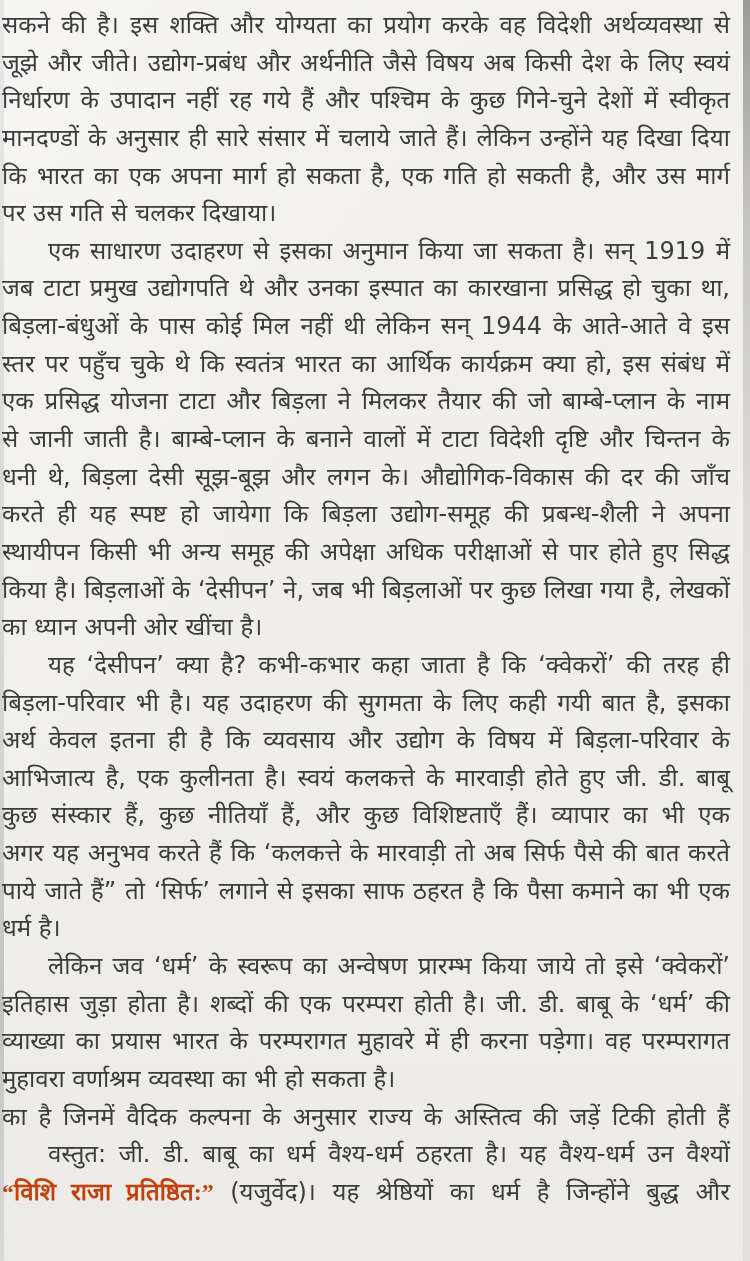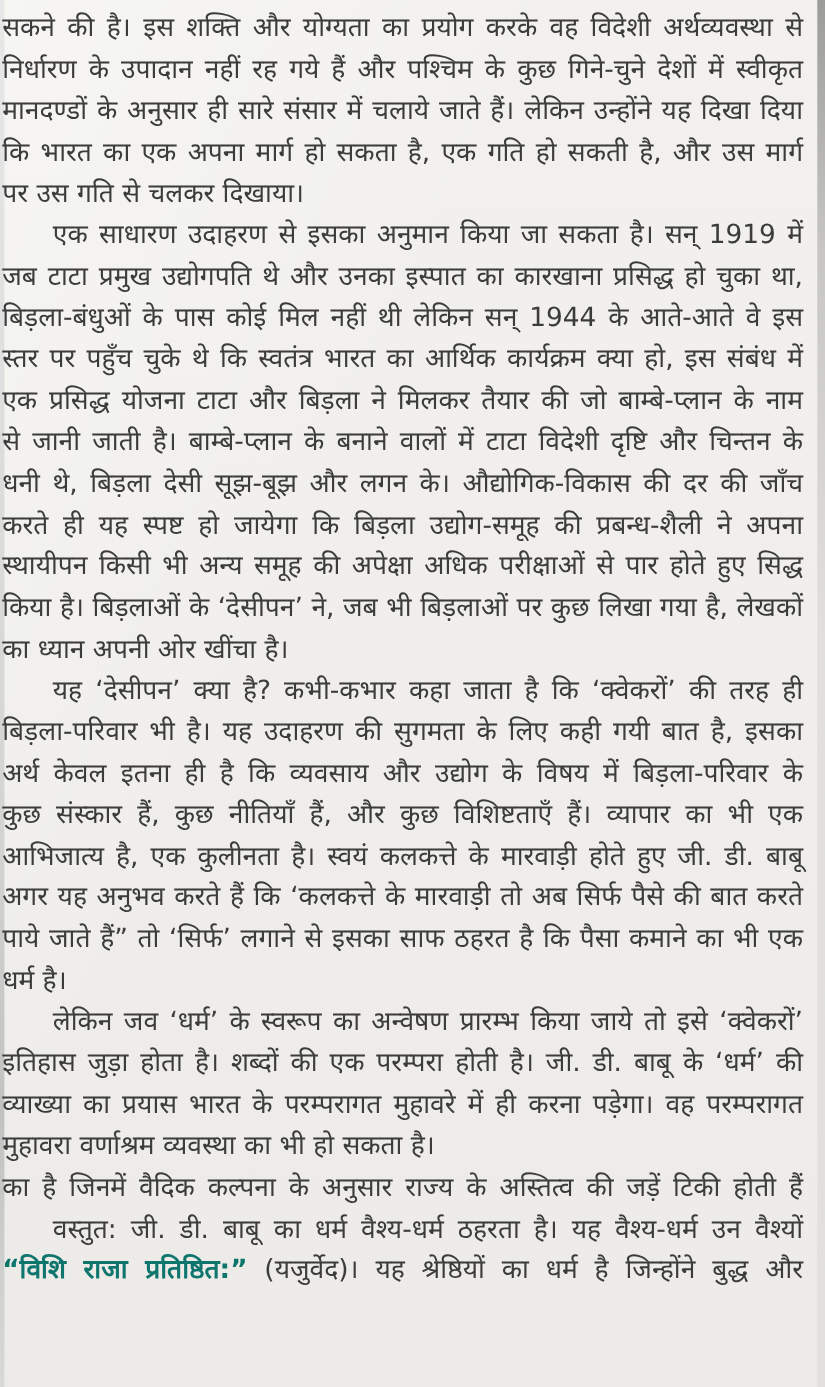--- a/index.html
+++ b/index.html
@@ -34,49 +34,50 @@
   .line {
     height: 37.65px;
     text-align: justify;
     text-align-last: justify;
   }
   .line.end {
     text-align: right;
     text-align-last: left;
   }
   .line.indent { padding-left: 46px; }
-  .bold { font-weight: 700; color: #0f766e; }
+  .bold { font-weight: 700; color: #c2410c; font-family: Liberation Serif, serif; }
 </style>
 </head>
 <body>
 
 <div class="edge-left"></div>
 <div class="edge-right"></div>
 <div class="page-text">
     <div class="line">सकने की है। इस शक्ति और योग्यता का प्रयोग करके वह विदेशी अर्थव्यवस्था से</div>
+    <div class="line">जूझे और जीते। उद्योग-प्रबंध और अर्थनीति जैसे विषय अब किसी देश के लिए स्वयं</div>
     <div class="line">निर्धारण के उपादान नहीं रह गये हैं और पश्चिम के कुछ गिने-चुने देशों में स्वीकृत</div>
     <div class="line">मानदण्डों के अनुसार ही सारे संसार में चलाये जाते हैं। लेकिन उन्होंने यह दिखा दिया</div>
     <div class="line">कि भारत का एक अपना मार्ग हो सकता है, एक गति हो सकती है, और उस मार्ग</div>
     <div class="line end">पर उस गति से चलकर दिखाया।</div>
     <div class="line indent">एक साधारण उदाहरण से इसका अनुमान किया जा सकता है। सन् 1919 में</div>
     <div class="line">जब टाटा प्रमुख उद्योगपति थे और उनका इस्पात का कारखाना प्रसिद्ध हो चुका था,</div>
     <div class="line">बिड़ला-बंधुओं के पास कोई मिल नहीं थी लेकिन सन् 1944 के आते-आते वे इस</div>
     <div class="line">स्तर पर पहुँच चुके थे कि स्वतंत्र भारत का आर्थिक कार्यक्रम क्या हो, इस संबंध में</div>
     <div class="line">एक प्रसिद्ध योजना टाटा और बिड़ला ने मिलकर तैयार की जो बाम्बे-प्लान के नाम</div>
     <div class="line">से जानी जाती है। बाम्बे-प्लान के बनाने वालों में टाटा विदेशी दृष्टि और चिन्तन के</div>
     <div class="line">धनी थे, बिड़ला देसी सूझ-बूझ और लगन के। औद्योगिक-विकास की दर की जाँच</div>
     <div class="line">करते ही यह स्पष्ट हो जायेगा कि बिड़ला उद्योग-समूह की प्रबन्ध-शैली ने अपना</div>
     <div class="line">स्थायीपन किसी भी अन्य समूह की अपेक्षा अधिक परीक्षाओं से पार होते हुए सिद्ध</div>
     <div class="line">किया है। बिड़लाओं के ‘देसीपन’ ने, जब भी बिड़लाओं पर कुछ लिखा गया है, लेखकों</div>
     <div class="line end">का ध्यान अपनी ओर खींचा है।</div>
     <div class="line indent">यह ‘देसीपन’ क्या है? कभी-कभार कहा जाता है कि ‘क्वेकरों’ की तरह ही</div>
     <div class="line">बिड़ला-परिवार भी है। यह उदाहरण की सुगमता के लिए कही गयी बात है, इसका</div>
     <div class="line">अर्थ केवल इतना ही है कि व्यवसाय और उद्योग के विषय में बिड़ला-परिवार के</div>
+    <div class="line">आभिजात्य है, एक कुलीनता है। स्वयं कलकत्ते के मारवाड़ी होते हुए जी. डी. बाबू</div>
     <div class="line">कुछ संस्कार हैं, कुछ नीतियाँ हैं, और कुछ विशिष्टताएँ हैं। व्यापार का भी एक</div>
-    <div class="line">आभिजात्य है, एक कुलीनता है। स्वयं कलकत्ते के मारवाड़ी होते हुए जी. डी. बाबू</div>
     <div class="line">अगर यह अनुभव करते हैं कि ‘कलकत्ते के मारवाड़ी तो अब सिर्फ पैसे की बात करते</div>
     <div class="line">पाये जाते हैं” तो ‘सिर्फ’ लगाने से इसका साफ ठहरत है कि पैसा कमाने का भी एक</div>
     <div class="line end">धर्म है।</div>
     <div class="line indent">लेकिन जव ‘धर्म’ के स्वरूप का अन्वेषण प्रारम्भ किया जाये तो इसे ‘क्वेकरों’</div>
     <div class="line">इतिहास जुड़ा होता है। शब्दों की एक परम्परा होती है। जी. डी. बाबू के ‘धर्म’ की</div>
     <div class="line">व्याख्या का प्रयास भारत के परम्परागत मुहावरे में ही करना पड़ेगा। वह परम्परागत</div>
     <div class="line end">मुहावरा वर्णाश्रम व्यवस्था का भी हो सकता है।</div>
     <div class="line">का है जिनमें वैदिक कल्पना के अनुसार राज्य के अस्तित्व की जड़ें टिकी होती हैं</div>
     <div class="line indent">वस्तुत: जी. डी. बाबू का धर्म वैश्य-धर्म ठहरता है। यह वैश्य-धर्म उन वैश्यों</div>
     <div class="line"><span class="bold">“विशि राजा प्रतिष्ठित:”</span><span class=""> (यजुर्वेद)। यह श्रेष्ठियों का धर्म है जिन्होंने बुद्ध और</span></div>

